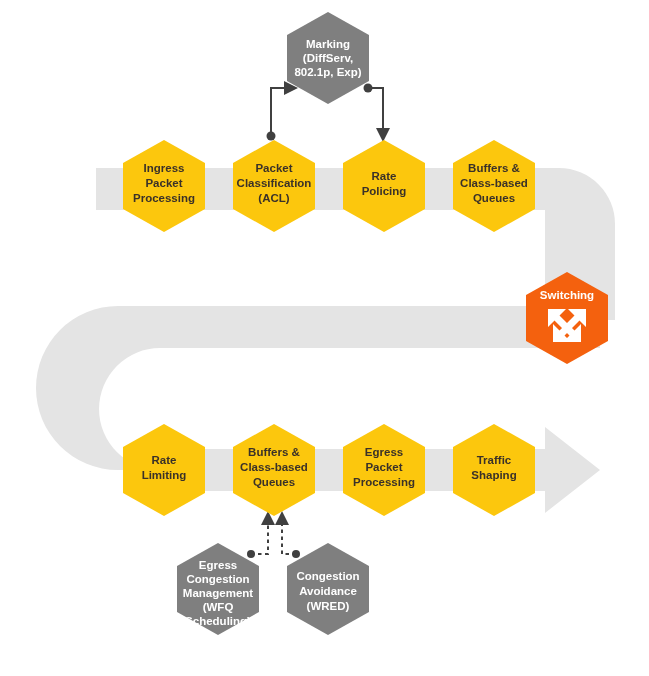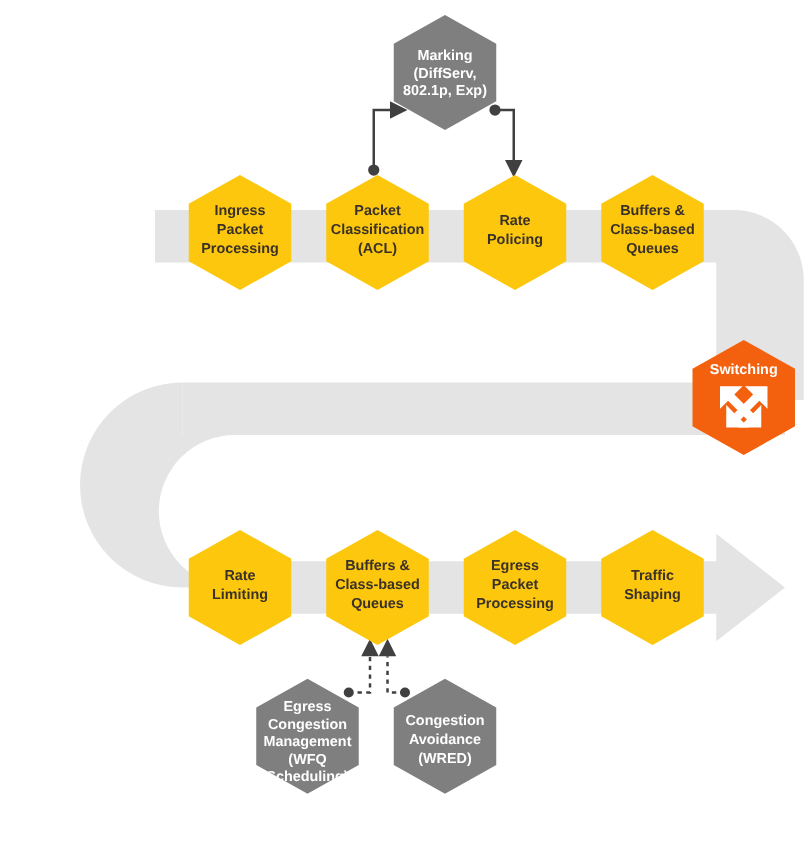--- a/index.html
+++ b/index.html
@@ -10,21 +10,20 @@
   body {
     width: 649px;
     height: 676px;
     font-family: "Liberation Sans", sans-serif;
     overflow: hidden;
   }
   #diagram-root {
     position: relative;
     width: 599px;
     height: 676px;
-    padding-left: 28px;
   }
   svg.diagram {
     display: block;
     width: 649px;
     height: 676px;
   }
   .hex-label {
     font-family: "Liberation Sans", sans-serif;
     text-anchor: middle;
     pointer-events: none;

